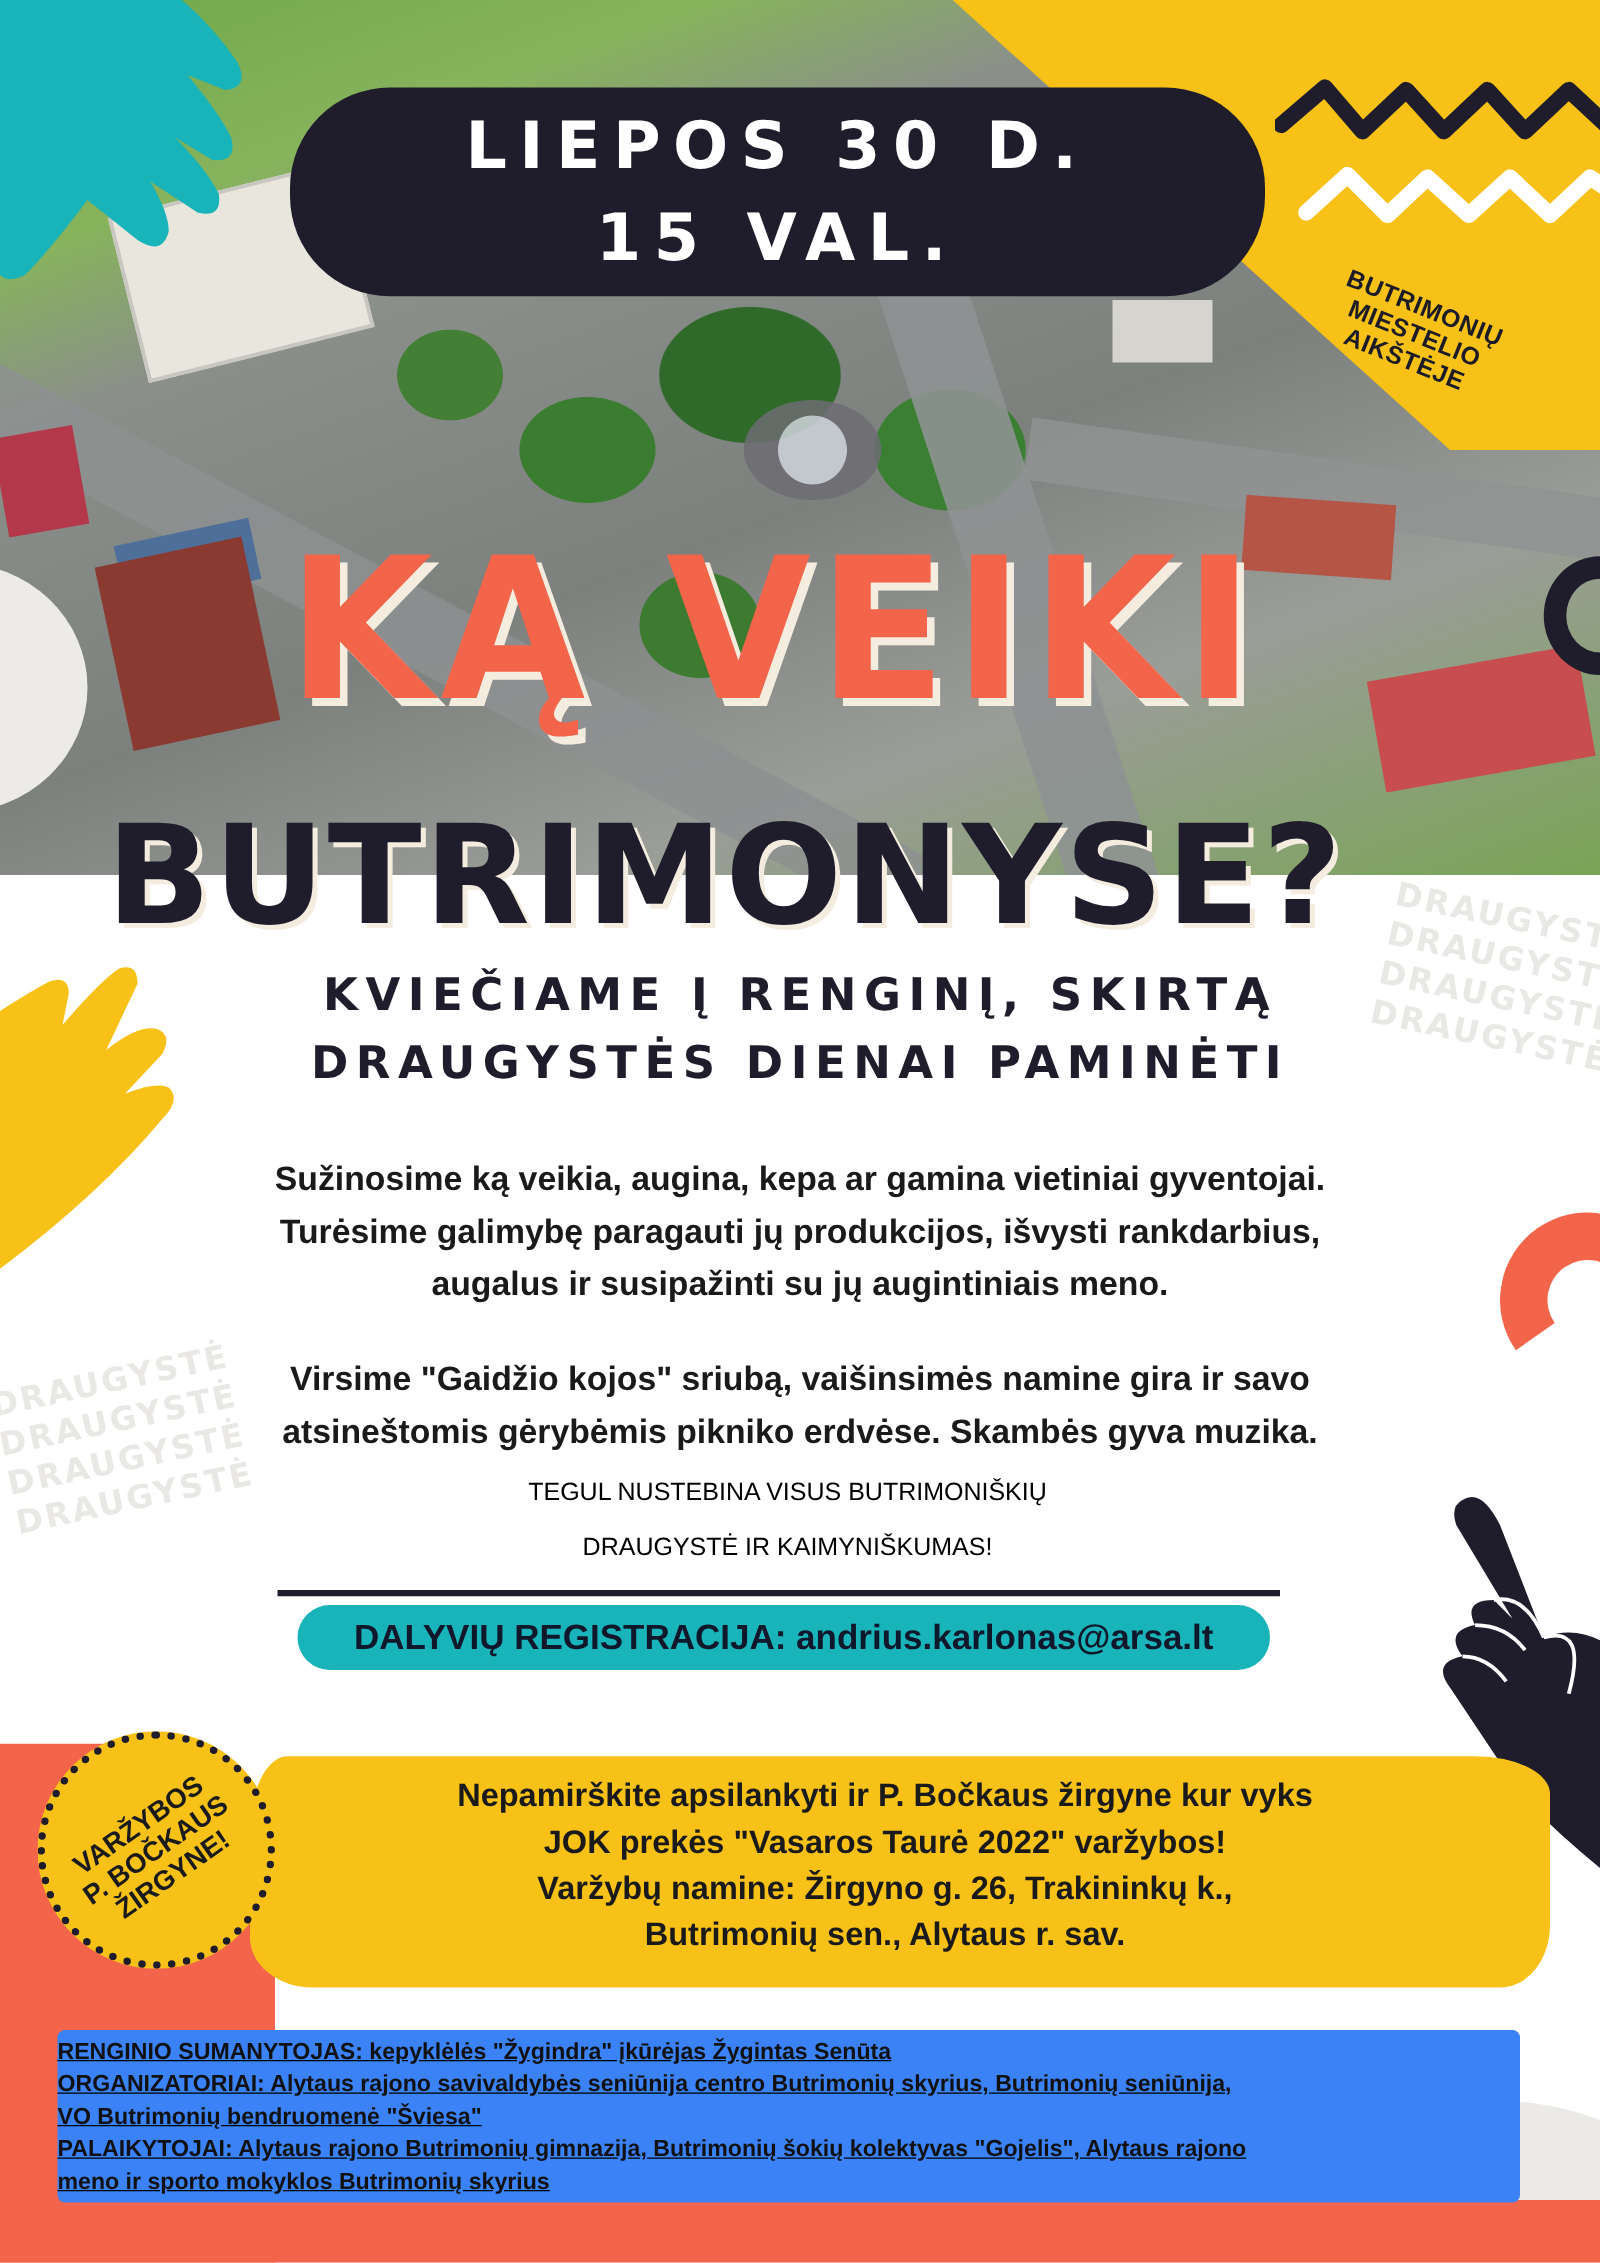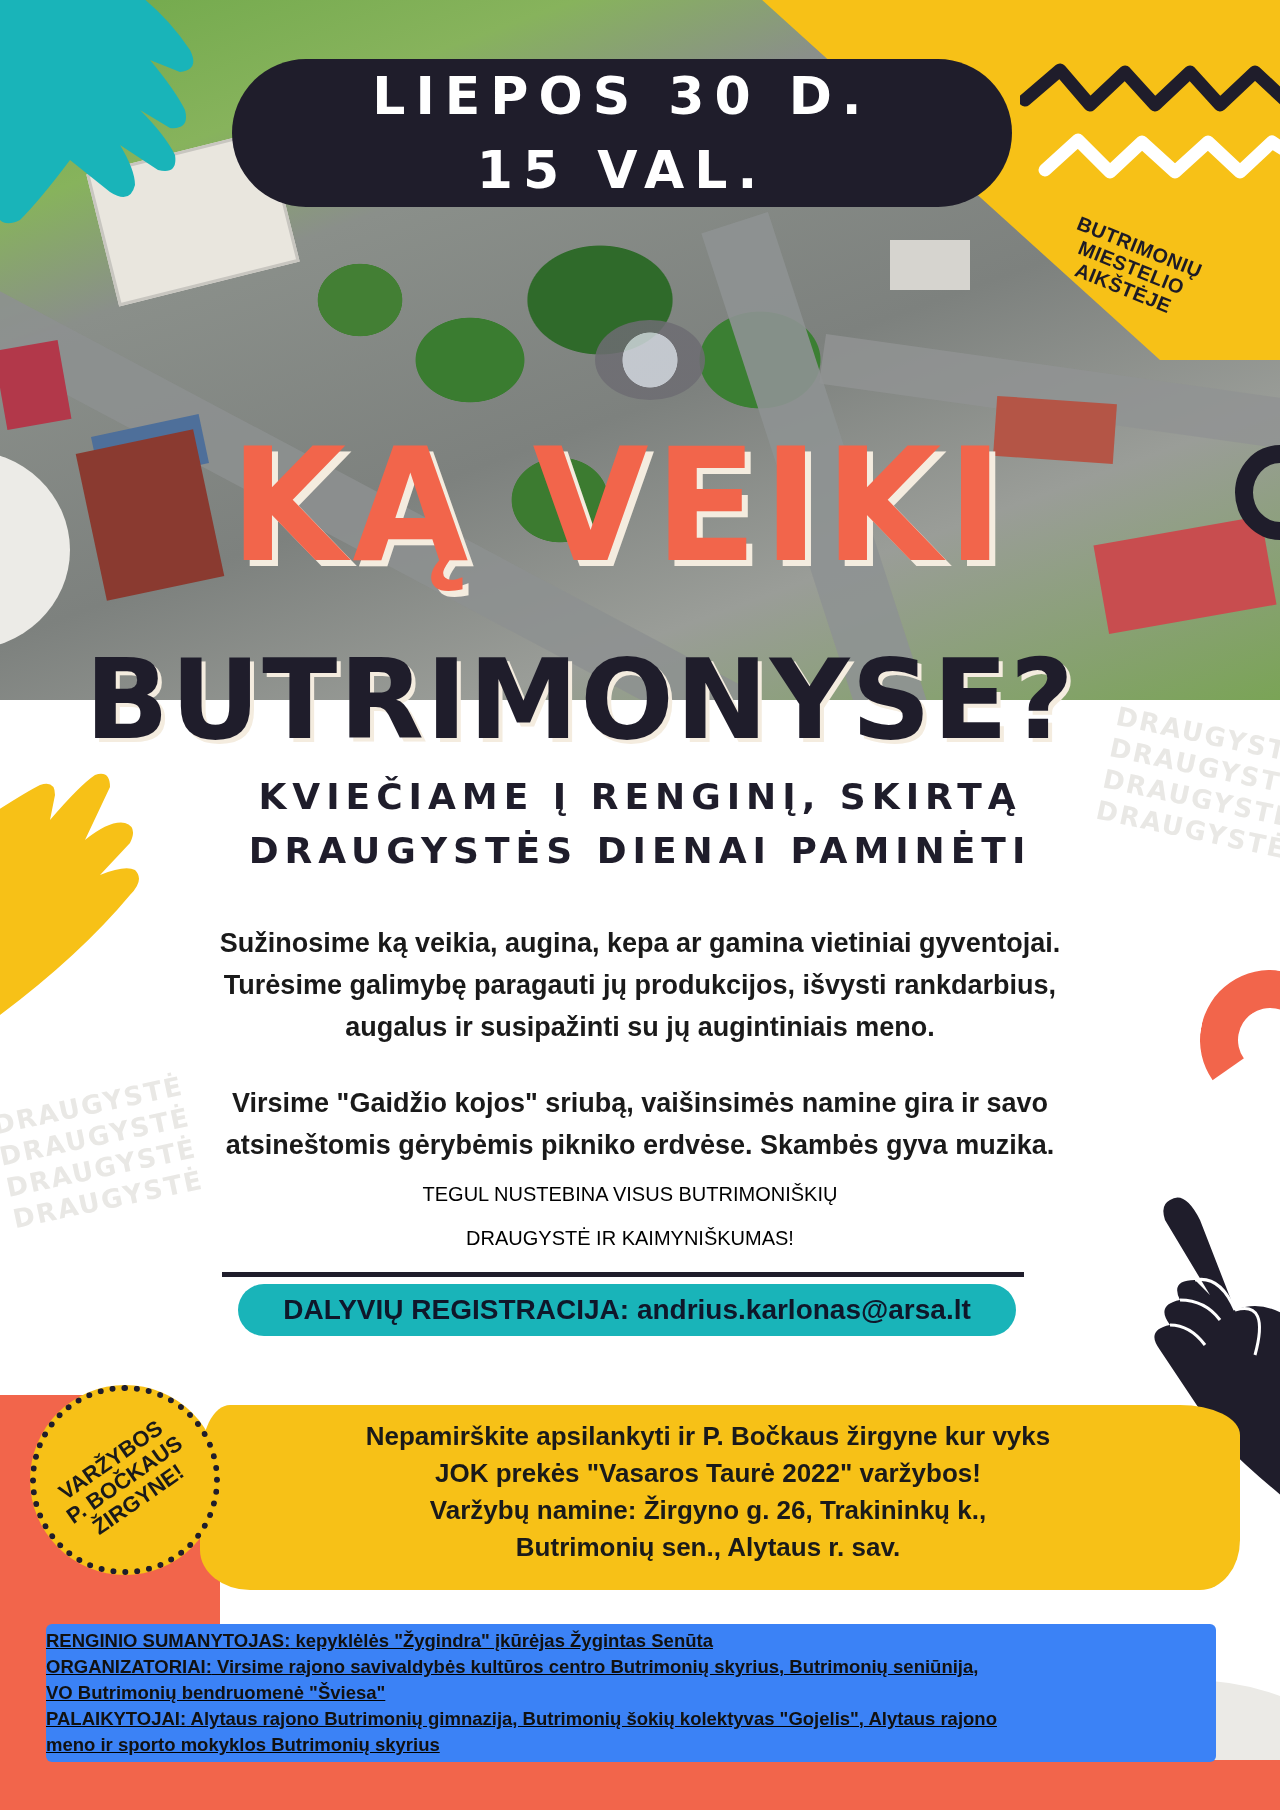--- a/index.html
+++ b/index.html
@@ -30,21 +30,21 @@
 
   
   .yellow-panel { left: 540px; top: -20px; width: 900px; height: 380px; background: #f7c117; clip-path: polygon(0 0, 100% 0, 100% 100%, 620px 100%, 200px 0); }
   .zig { left: 1020px; top: 60px; width: 280px; height: 120px; }
   .venue { left: 1065px; top: 205px; width: 170px; transform: rotate(22deg); transform-origin: left top; font-family: "Liberation Sans", sans-serif; font-weight: 900; font-size: 20px; line-height: 22px; color: #1d1b26; text-align: center; letter-spacing: .5px; }
 
   
   .teal-hand { left: -40px; top: -40px; width: 260px; height: 280px; }
 
   
-  .date-pill { left: 232px; top: 59px; width: 780px; height: 148px; background: #1f1d2b; border-radius: 80px; display: flex; flex-direction: column; align-items: center; justify-content: center; }
+  .date-pill { left: 232px; top: 70px; width: 780px; height: 167px; background: #1f1d2b; border-radius: 80px; display: flex; flex-direction: column; align-items: center; justify-content: center; }
   .date-line { font-family: "DejaVu Sans", sans-serif; font-weight: 900; color: #ffffff; font-size: 52px; letter-spacing: 10px; line-height: 74px; }
 
   
   .gray-circle { left: -140px; top: 450px; width: 210px; height: 200px; background: #ecebe7; border-radius: 50%; }
   
   .dark-ring { left: 1235px; top: 445px; width: 90px; height: 95px; border: 18px solid #1f1d2b; border-radius: 50%; box-sizing: border-box; }
 
   
   .headline1 { left: 230px; top: 430px; font-family: "DejaVu Sans", sans-serif; font-weight: 900; font-size: 150px; line-height: 1; color: #f2654b; letter-spacing: 6px; text-shadow: 6px 6px 0 #f4ecdf; transform: scaleY(1.05); }
   .headline2 { left: 85px; top: 645px; font-family: "DejaVu Sans", sans-serif; font-weight: 900; font-size: 110px; line-height: 1; color: #1f1d2b; letter-spacing: 2px; text-shadow: 4px 4px 0 #f4ecdf; }
@@ -190,17 +190,17 @@
 </div>
 <div class="abs horse">
   <div>Nepamirškite apsilankyti ir P. Bočkaus žirgyne kur vyks</div>
   <div>JOK prekės "Vasaros Taurė 2022" varžybos!</div>
   <div>Varžybų namine: Žirgyno g. 26, Trakininkų k.,</div>
   <div>Butrimonių sen., Alytaus r. sav.</div>
 </div>
 
 <div class="abs credits-box">
   <div class="credit"><b>RENGINIO SUMANYTOJAS:</b><span> kepyklėlės "Žygindra" įkūrėjas Žygintas Senūta</span></div>
-  <div class="credit"><b>ORGANIZATORIAI:</b><span> Virsime rajono savivaldybės kultūros centro Butrimonių skyrius, Butrimonių seniūnija,</span></div>
+  <div class="credit"><b>ORGANIZATORIAI:</b><span> Alytaus rajono savivaldybės seniūnija centro Butrimonių skyrius, Butrimonių seniūnija,</span></div>
   <div class="credit"><span>VO Butrimonių bendruomenė "Šviesa"</span></div>
   <div class="credit"><b>PALAIKYTOJAI:</b><span> Alytaus rajono Butrimonių gimnazija, Butrimonių šokių kolektyvas "Gojelis", Alytaus rajono</span></div>
   <div class="credit"><span>meno ir sporto mokyklos Butrimonių skyrius</span></div>
 </div>
 
 </body></html>

